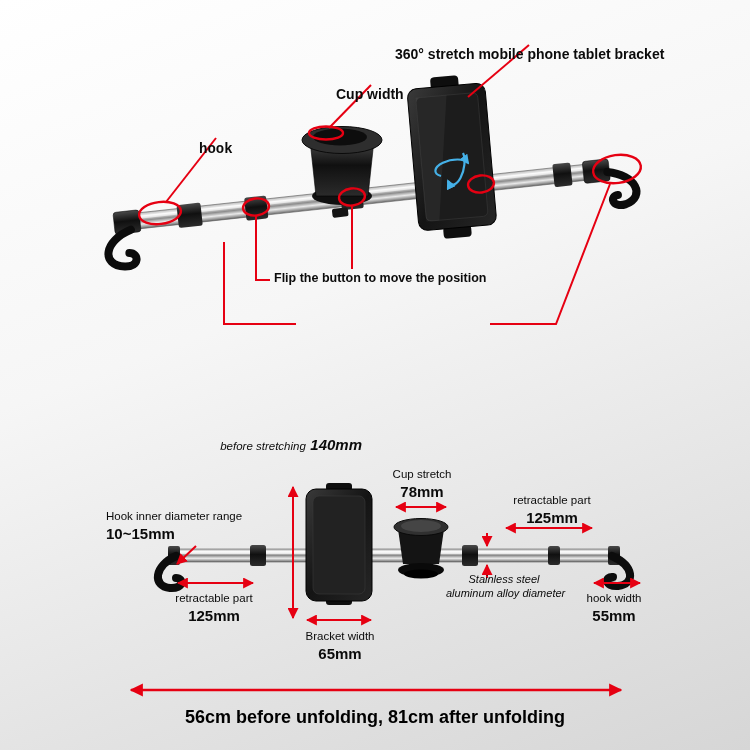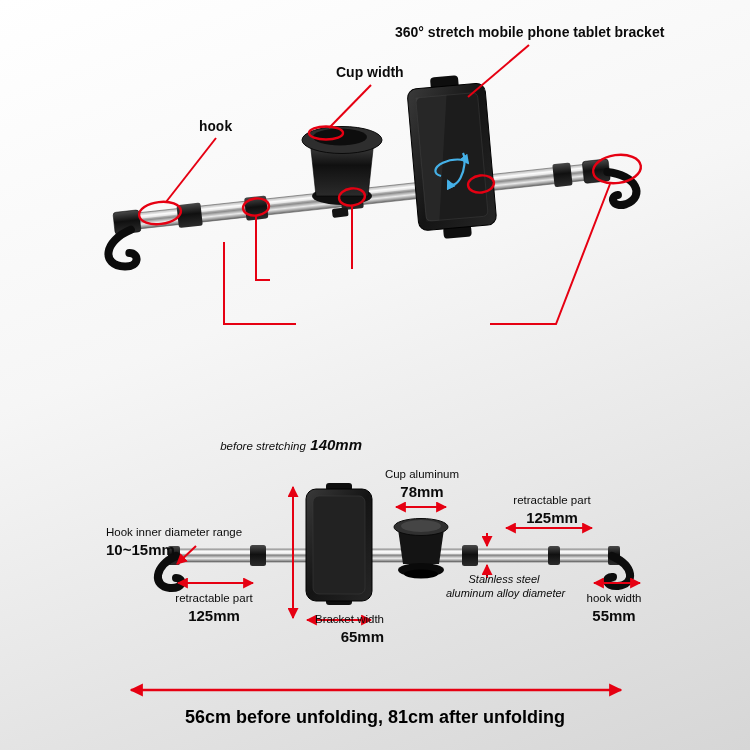--- a/index.html
+++ b/index.html
@@ -6,30 +6,30 @@
   html,body { background:#eee; }
   body { font-family:"Liberation Sans", sans-serif; }
   .canvas {
     position:relative; width:750px; height:750px; overflow:hidden;
     background:linear-gradient(160deg,#ffffff 0%,#f6f6f6 40%,#e3e3e3 75%,#d6d6d6 100%);
     color:#0b0b0b;
   }
   svg.art { position:absolute; left:0; top:0; }
   .label { position:absolute; white-space:nowrap; color:#0b0b0b; }
   .callout { font-weight:bold; font-size:13.5px; }
-  .callout.big { font-size:14px; }
+  .callout.big { font-size:14px;margin-top:22px; }
   .callout.small { font-size:12.5px; }
   .dim-block { position:absolute; color:#0b0b0b; }
   .dim-block .row { white-space:nowrap; line-height:1.3; }
   .dim-label { font-size:11.5px; }
   .dim-label.sm { font-size:11px;font-style:italic; }
   .dim-value { font-size:15px; font-weight:bold; }
   .ta-r { text-align:right;font-style:italic; }
   .ta-c { text-align:center; }
-  .ta-l { text-align:left;margin-top:16px; }
+  .ta-l { text-align:left; }
   .footer {
     position:absolute; left:0; top:707px; width:750px;
     text-align:center; font-weight:bold; font-size:18px; color:#000;
   }
 </style>
 </head>
 <body>
 
 <div class="canvas">
 
@@ -151,30 +151,31 @@
       <line x1="487" y1="578" x2="487" y2="565" marker-end="url(#arrR)"></line>
       <line x1="594" y1="583" x2="640" y2="583" marker-start="url(#arrR)" marker-end="url(#arrR)"></line>
       <line x1="307" y1="620" x2="371" y2="620" marker-start="url(#arrR)" marker-end="url(#arrR)"></line>
       <line x1="131" y1="690" x2="621" y2="690" stroke-width="2.4" marker-start="url(#arrR)" marker-end="url(#arrR)"></line>
     </g>
   </svg>
 
   <div class="label callout big" style="left:395px; top:24px;">360° stretch mobile phone tablet bracket</div>
   <div class="label callout big" style="left:336px; top:64px;">Cup width</div>
   <div class="label callout big" style="left:199px; top:119px;font-family:Liberation Mono, monospace;">hook</div>
+  <div class="label callout small" style="left:274px; top:271px;">Flip the button to move the position</div>
 
   <div class="dim-block ta-r" style="left:212px; top:435px; width:150px;">
     <div class="row">
       <span class="dim-label">before stretching</span>
       <span class="dim-value">140mm</span>
     </div>
   </div>
 
   <div class="dim-block ta-c" style="left:378px; top:467px; width:88px;">
-    <div class="row dim-label">Cup aluminum</div>
+    <div class="row dim-label">Cup stretch</div>
     <div class="row dim-value">78mm</div>
   </div>
 
   <div class="dim-block ta-c" style="left:500px; top:493px; width:104px;">
     <div class="row dim-label">retractable part</div>
     <div class="row dim-value">125mm</div>
   </div>
 
   <div class="dim-block ta-l" style="left:106px; top:509px; width:150px;">
     <div class="row dim-label">Hook inner diameter range</div>
@@ -189,20 +190,20 @@
   <div class="dim-block ta-c" style="left:446px; top:572px; width:116px;">
     <div class="row dim-label sm">Stainless steel</div>
     <div class="row dim-label sm">aluminum alloy diameter</div>
   </div>
 
   <div class="dim-block ta-c" style="left:582px; top:591px; width:64px;">
     <div class="row dim-label">hook width</div>
     <div class="row dim-value">55mm</div>
   </div>
 
-  <div class="dim-block ta-c" style="left:296px; top:612px; width:88px;text-align:right;">
+  <div class="dim-block ta-c" style="left:296px; top:629px; width:88px;">
     <div class="row dim-label">Bracket width</div>
     <div class="row dim-value">65mm</div>
   </div>
 
   <div class="footer">56cm before unfolding, 81cm after unfolding</div>
 
 </div>
 
 </body></html>

